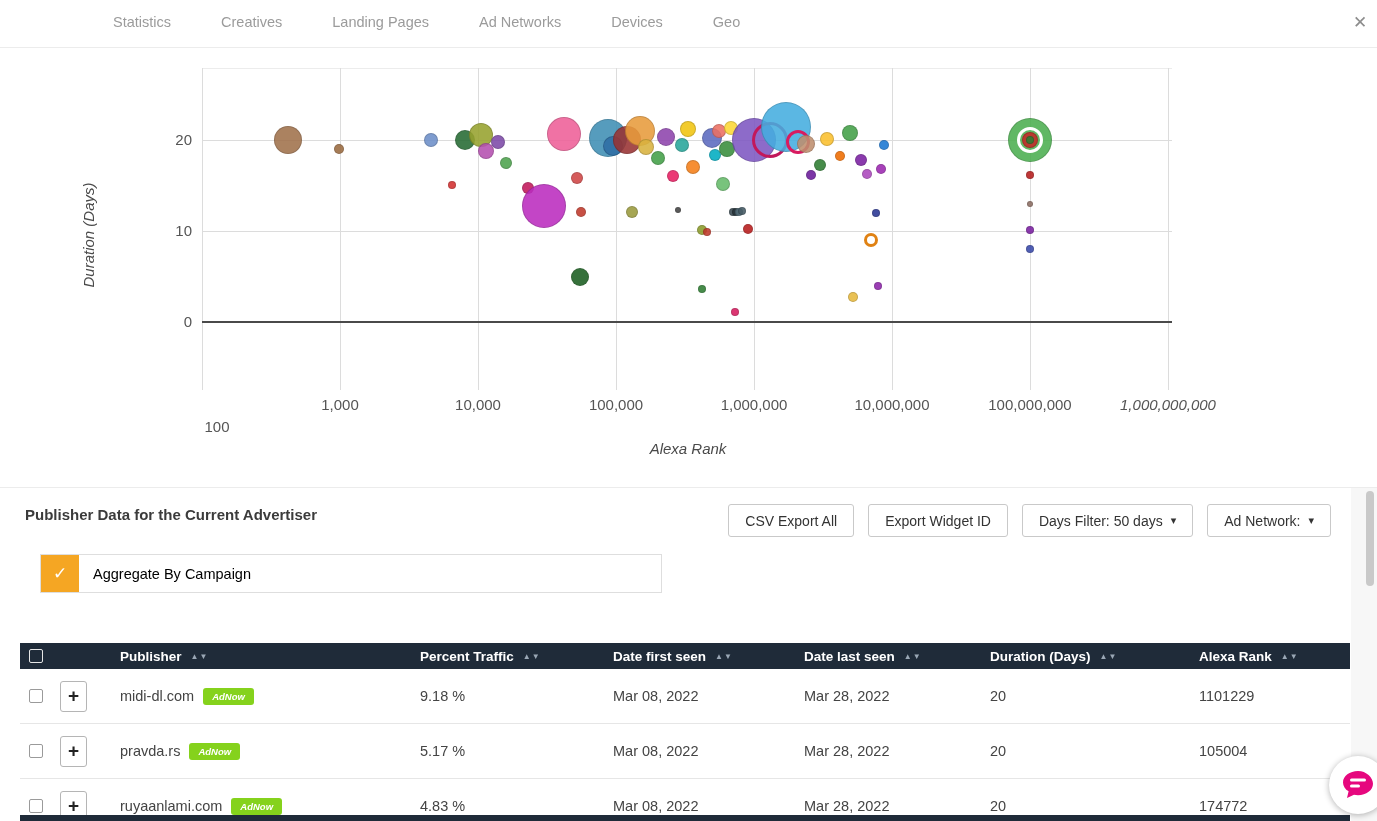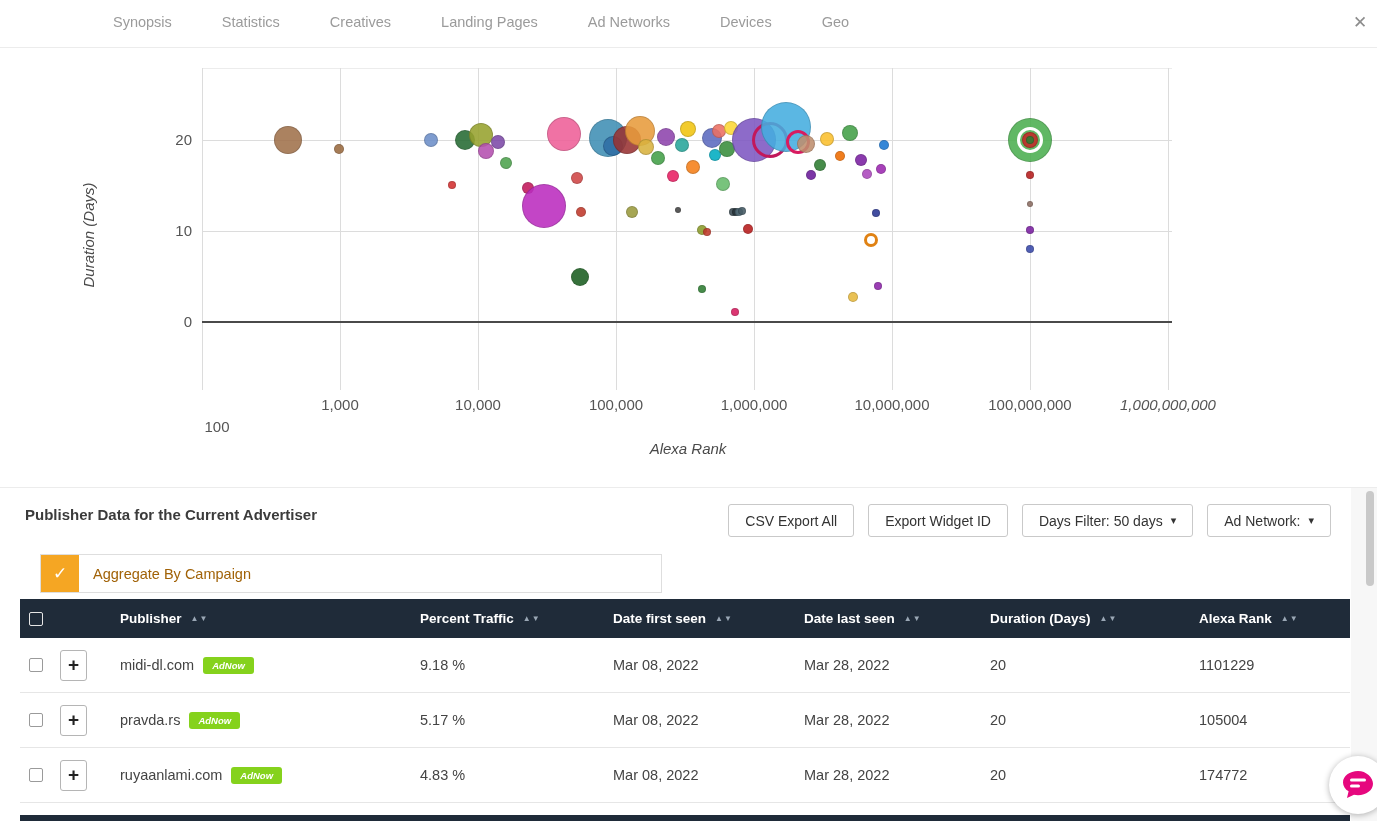--- a/index.html
+++ b/index.html
@@ -47,26 +47,26 @@
   .tbtn .caret { font-size:11px; color:#333; }
   .agg { position:absolute; top:66px; height:39px; border:1px solid #dedede; background:#fff;
          display:flex; align-items:stretch; cursor:pointer; }
   .agg.campaign { left:40px; width:622px; }
   .agg.creative { left:694px; width:624px; }
   .aggbox { width:38px; display:flex; align-items:center; justify-content:center;
             color:#fff; font-size:17px; flex:none; }
   .campaign .aggbox { background:#f5a623; }
   .creative .aggbox { background:#c9c9c9; }
   .agglabel { display:flex; align-items:center; padding-left:14px; font-size:14.5px; }
-  .campaign .agglabel { color:#a16207; }
+  .campaign .agglabel { color:#000000; }
   .creative .agglabel { color:#4a4a4a; }
   .ptable { position:absolute; left:20px; top:111px; width:1330px; }
   .thead, .trow { display:grid; grid-template-columns:36px 60px 300px 193px 191px 186px 209px 155px;
                   align-items:center; }
-  .thead { background:#1f2b39; color:#fff; height:39px; font-size:13.5px; font-weight:bold; }
+  .thead { background:#1f2b39; color:#fff; height:26px; font-size:13.5px; font-weight:bold;margin-top:44px; }
   .th { padding-left:4px; display:flex; align-items:center; gap:9px; white-space:nowrap; }
   .sort { font-size:8px; color:#9aa7b5; letter-spacing:1px; }
   .trow { height:55px; border-bottom:1px solid #e6e6e6; font-size:14.5px; color:#444; background:#fff; }
   .cell { padding-left:4px; display:flex; align-items:center; }
   .cb { width:14px; height:14px; border:1px solid #9a9a9a; border-radius:2px; margin-left:5px;
         background:#fff; cursor:pointer; flex:none; }
   .thead .cb { background:transparent; border-color:#e6e6e6; }
   .plusbtn { width:27px; height:31px; border:1px solid #b5b5b5; border-radius:3px; background:#fff;
              font-size:19px; font-weight:bold; color:#222; display:flex; align-items:center;
              justify-content:center; cursor:pointer; font-family:inherit; }
@@ -81,21 +81,20 @@
           background:#fff; box-shadow:0 1px 6px rgba(0,0,0,.3); display:flex; align-items:center;
           justify-content:center; z-index:20; cursor:pointer; }
 </style>
 </head>
 <body>
 
 <div class="screen">
 
   <header class="topnav">
     <div class="tabs">
-        <div class="tab">Synopsis</div>
         <div class="tab">Statistics</div>
         <div class="tab">Creatives</div>
         <div class="tab">Landing Pages</div>
         <div class="tab">Ad Networks</div>
         <div class="tab">Devices</div>
         <div class="tab">Geo</div>
       </div>
     <div class="close-x">✕</div>
   </header>
 

